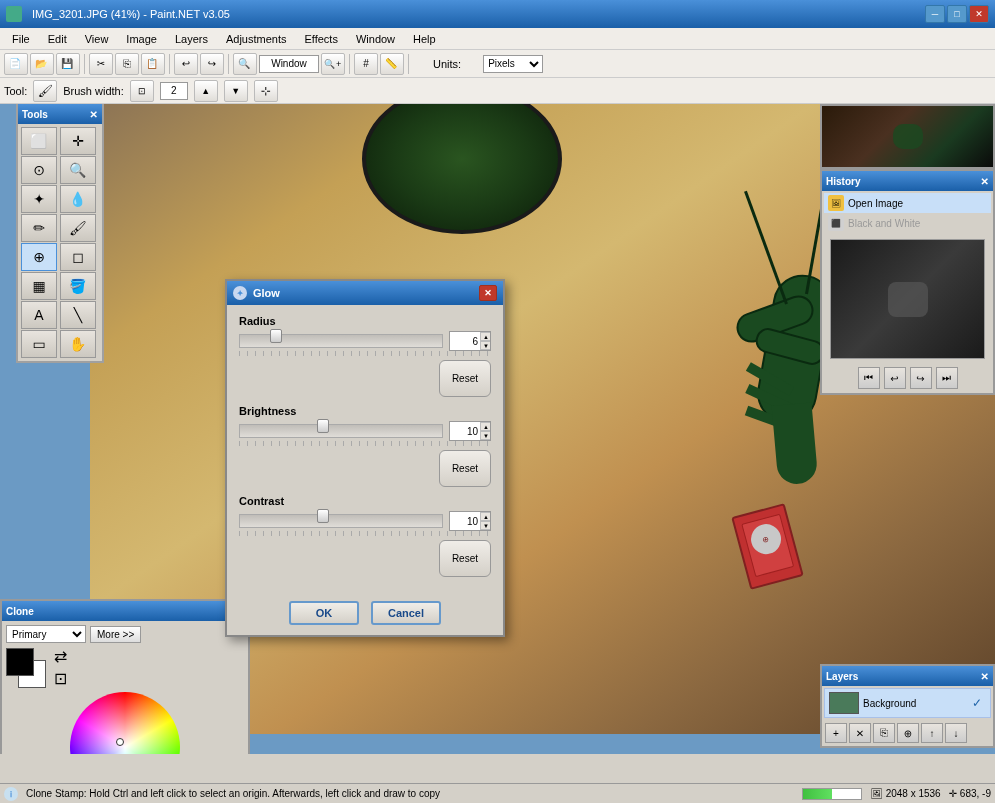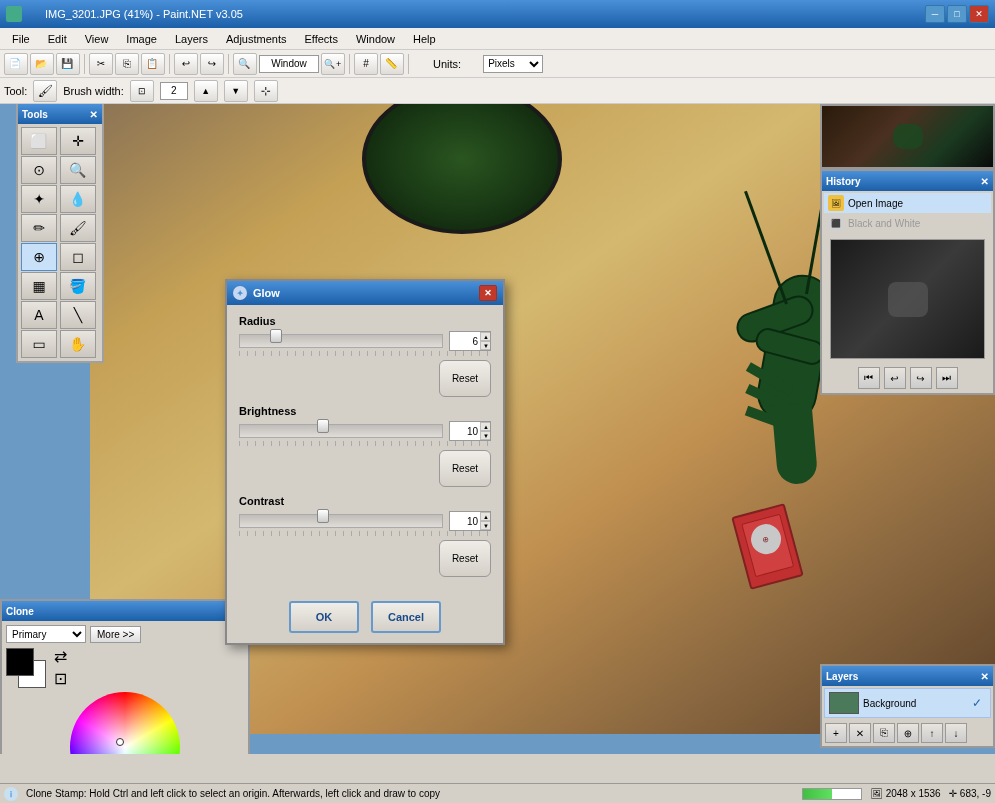--- a/index.html
+++ b/index.html
@@ -6,21 +6,21 @@
     body { width: 995px; height: 803px; overflow: hidden; font-family: 'Segoe UI', Tahoma, sans-serif; font-size: 11px; background: #d4d0c8; }
 
     
     #title-bar {
       height: 28px;
       background: linear-gradient(to bottom, #4a90d9, #1a5fa8);
       display: flex; align-items: center; justify-content: space-between;
       padding: 0 6px;
       color: white;
     }
-    #title-bar-left { display: flex; align-items: center; gap: 23px; }
+    #title-bar-left { display: flex; align-items: center; gap: 10px; }
     #title-bar-icon { width: 16px; height: 16px; background: #4a8; border-radius: 2px; }
     #title-bar-controls { display: flex; gap: 2px; }
     .title-btn {
       width: 20px; height: 18px; background: #5599cc; border: 1px solid #3377aa;
       color: white; font-size: 9px; display: flex; align-items: center; justify-content: center;
       cursor: pointer; border-radius: 2px;
     }
     .title-btn.close-btn { background: #c0392b; }
 
     
@@ -246,21 +246,21 @@
     .reset-btn {
       display: block; margin: 4px 0 0 auto;
       padding: 12px 12px; background: linear-gradient(to bottom, #f0ede8, #d4d0c8);
       border: 1px solid #999; font-size: 10px; cursor: pointer; border-radius: 6px;
     }
     #glow-footer {
       display: flex; justify-content: center; gap: 12px;
       padding: 6px 12px 10px;
     }
     .dialog-btn {
-      width: 70px; height: 32px; background: linear-gradient(to bottom, #f0ede8, #d4d0c8);
+      width: 70px; height: 24px; background: linear-gradient(to bottom, #f0ede8, #d4d0c8);
       border: 2px solid #6699cc; border-radius: 3px; font-size: 11px; cursor: pointer;
       color: #1a4a8a; font-weight: bold;
     }
 
     
     #status-bar {
       position: absolute; bottom: 0; left: 0; right: 0;
       height: 20px; background: #d4d0c8; border-top: 1px solid #999;
       display: flex; align-items: center; padding: 0 4px; font-size: 10px; gap: 8px;
     }

